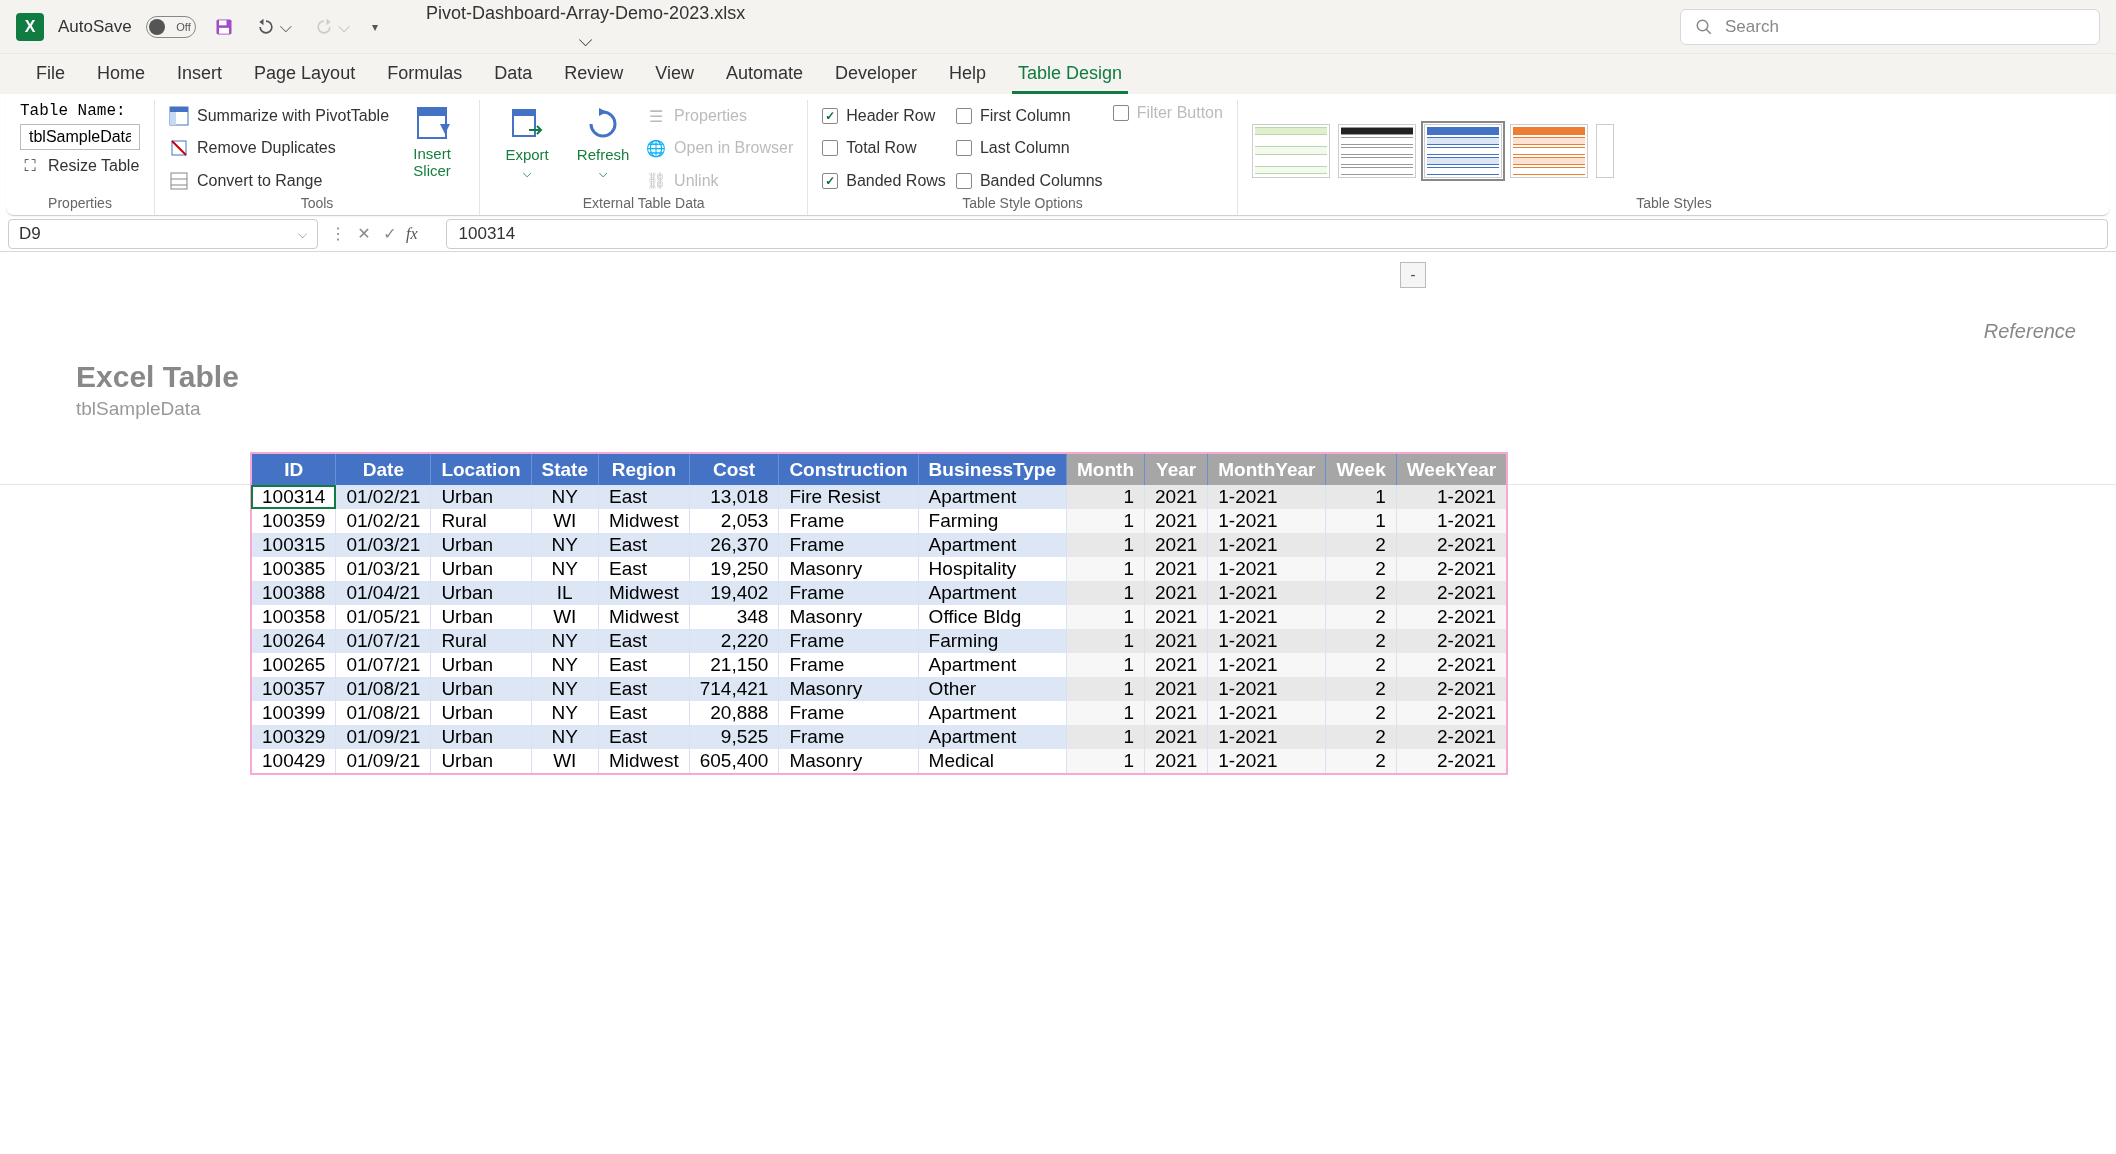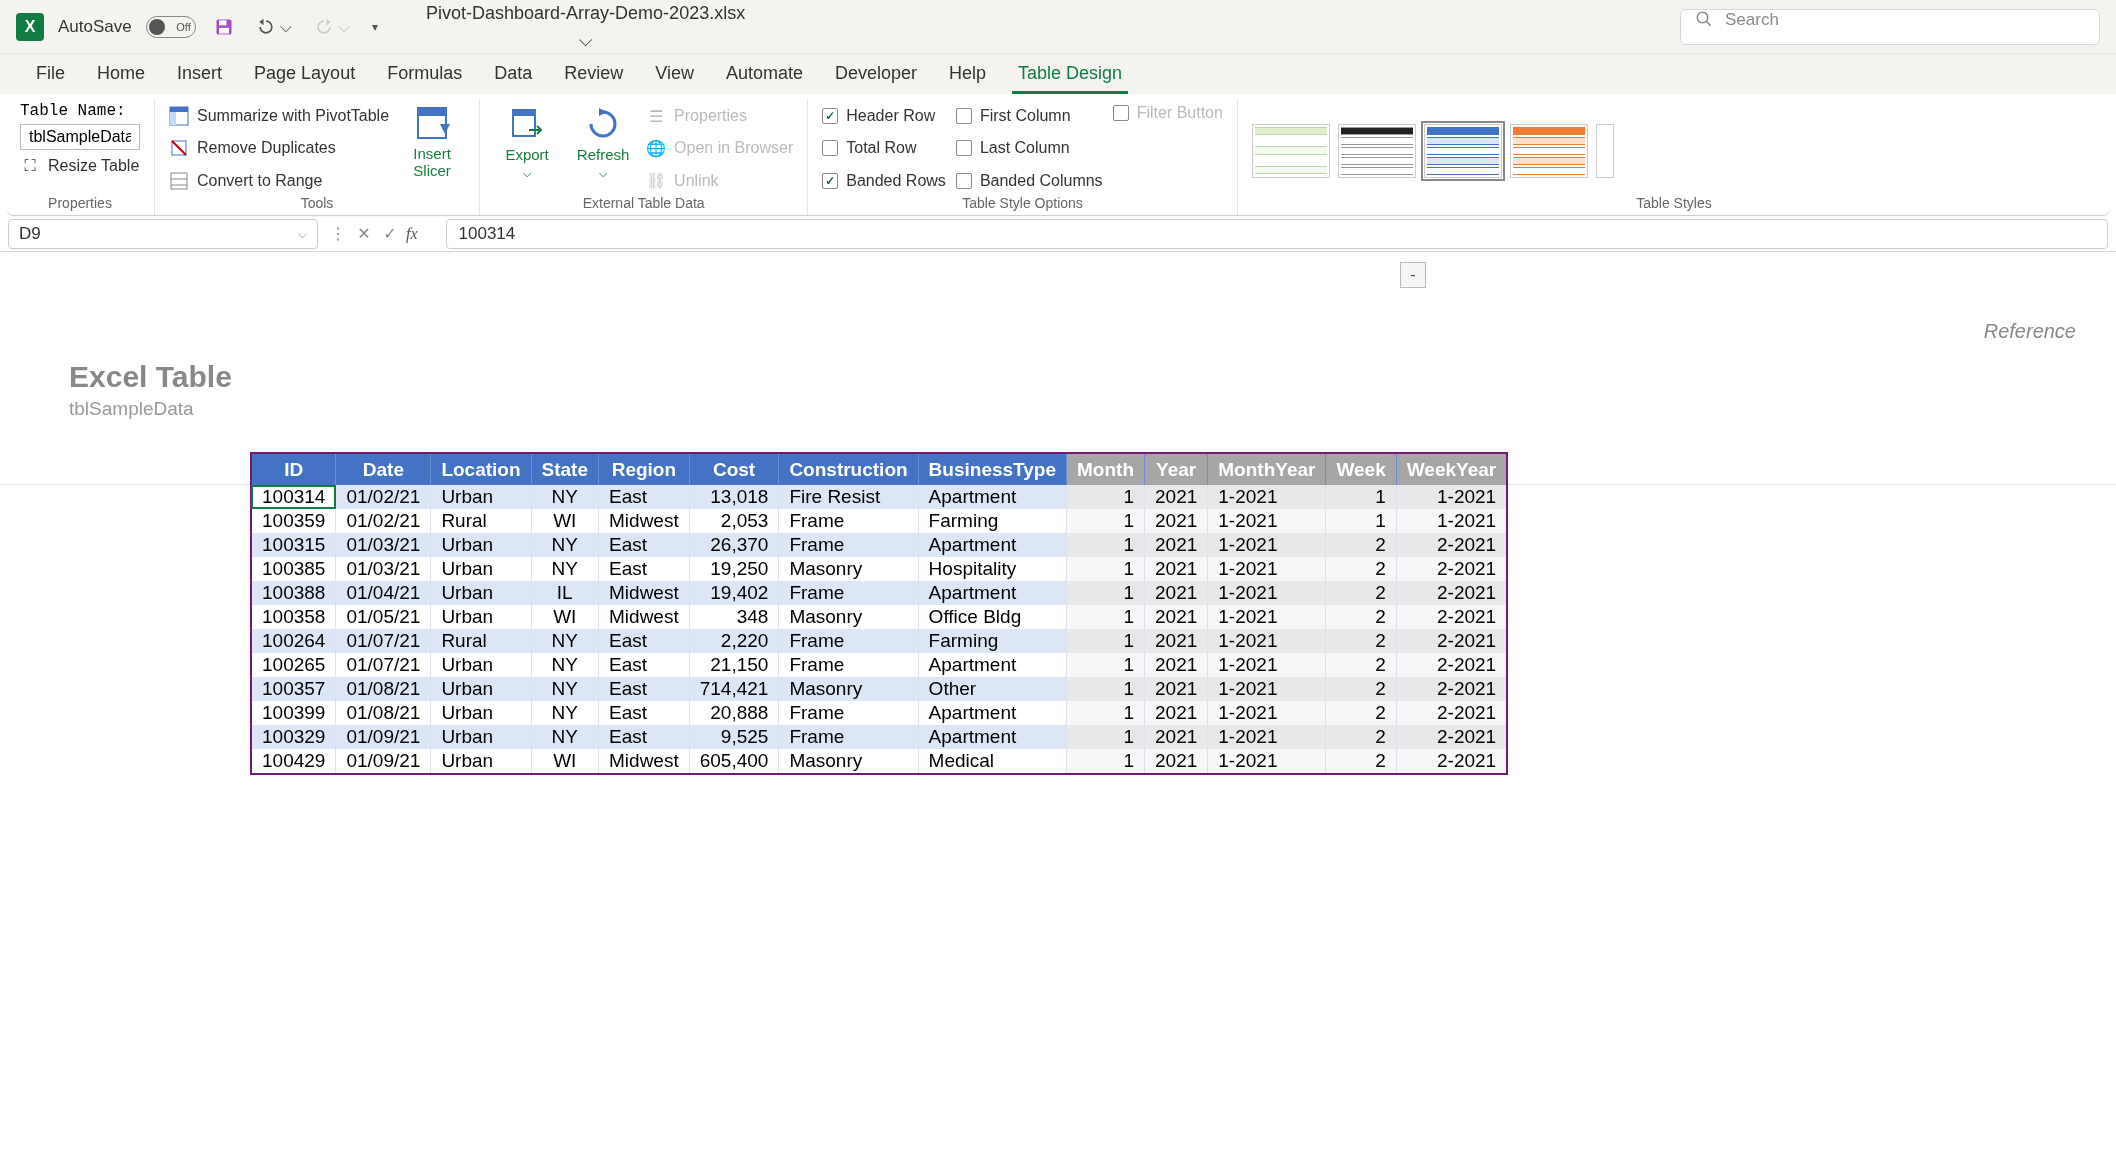--- a/index.html
+++ b/index.html
@@ -8,21 +8,21 @@
   
   .titlebar { height: 54px; background: #f5f3f0; display: flex; align-items: center; padding: 0 16px; gap: 14px; border-bottom: 1px solid #e8e8e8; }
   .excel-icon { width: 28px; height: 28px; background: #107c41; border-radius: 4px; display:flex; align-items:center; justify-content:center; color:#fff; font-weight:bold; font-size:16px; }
   .autosave-label { font-size: 17px; color:#333; }
   .autosave-toggle { width: 50px; height: 22px; border-radius: 11px; border:1px solid #888; position:relative; display:inline-flex; align-items:center; justify-content:flex-end; padding-right:4px; font-size:11px; color:#555; }
   .autosave-toggle .knob { position:absolute; left:2px; width:16px; height:16px; border-radius:50%; background:#555; }
   .save-icon { width:24px; height:24px; }
   .qat-btn { display:flex; align-items:center; gap:4px; color:#555; font-size:16px; padding:2px 4px; }
   .qat-btn svg { width:20px; height:20px; }
   .filename { font-size:18px; color:#333; margin-left:30px; display:flex; align-items:center; gap:6px;flex-direction:column; }
-  .search-box { margin-left:auto; width:420px; height:36px; background:#fff; border:1px solid #d8d8d8; border-radius:6px; display:flex; align-items:flex-start; padding:0 14px; gap:12px; color:#888; font-size:17px; }
+  .search-box { margin-left:auto; width:420px; height:36px; background:#fff; border:1px solid #d8d8d8; border-radius:6px; display:flex; align-items:center; padding:0 14px; gap:12px; color:#888; font-size:17px; }
 
   
   .ribbon-tabs { height: 40px; background:#f5f3f0; display:flex; align-items:flex-end; padding: 0 20px; gap:0; }
   .ribbon-tab { padding: 8px 16px 10px 16px; font-size:18px; color:#333; cursor:pointer; position:relative; }
   .ribbon-tab.active { color:#107c41; }
   .ribbon-tab.active::after { content:""; position:absolute; left:10px; right:10px; bottom:0; height:3px; background:#107c41; }
   .ribbon-tab.contextual { color:#107c41; }
 
   
   .ribbon { height: 122px; background:#fff; border-bottom:1px solid #d0d0d0; display:flex; padding: 6px 0 0 0; border-radius: 0 0 8px 8px; margin: 0 6px; box-shadow: 0 1px 2px rgba(0,0,0,0.05); }
@@ -61,27 +61,27 @@
   .formula-bar { flex:1; height:30px; border:1px solid #ccc; margin-left:6px; margin-right:8px; display:flex; align-items:center; padding:0 12px; font-size:17px; color:#333; background:#fff; border-radius:4px;}
   .fx { font-style:italic; font-family: 'Cambria Math', serif; color:#555; margin-right:12px; }
   .fb-ctrl { display:flex; gap:6px; margin:0 10px; align-items:center; color:#aaa; }
 
   
   .canvas { position:relative; background:#fff; }
   .float-btn { position:absolute; top:10px; right:690px; width:26px; height:26px; border:1px solid #bbb; background:#f5f5f5; text-align:center; font-size:16px; line-height:24px; color:#555;}
   .reference-label { position:absolute; top:68px; right:40px; font-style:italic; color:#888; font-size:20px; }
 
   
-  .sheet-title { position:absolute; top:108px; left:69px; }
+  .sheet-title { position:absolute; top:108px; left:76px; }
   .sheet-title h2 { font-size:30px; color:#888; font-weight:600; }
   .sheet-title .sub { font-size:19px; color:#999; margin-top:4px; }
 
   
   .data-table-wrap { position:absolute; top:200px; left:250px; }
-  table.data { border-collapse:collapse; border:2px solid #701a75; font-size:19px; }
+  table.data { border-collapse:collapse; border:2px solid #f9a8d4; font-size:19px; }
   table.data th { background:#4472c4; color:#fff; font-weight:600; padding:4px 10px; text-align:center; border-right:1px solid #6a8fd4; height:32px; white-space:nowrap;}
   table.data th.ext { background:#a6a6a6; color:#fff; }
   table.data td { padding:1px 10px; height:24px; border-right:1px solid #d8e2f0; white-space:nowrap; }
   table.data tbody tr:nth-child(odd) td { background:#dce6f4; }
   table.data tbody tr:nth-child(even) td { background:#fff; }
   table.data tbody tr:nth-child(odd) td.ext-col { background:#e8e8e8; }
   table.data tbody tr:nth-child(even) td.ext-col { background:#f7f7f7; }
   .num { text-align:right; }
   .ctr { text-align:center; }
   .selected-cell { outline:2px solid #107c41; outline-offset:-2px; background:#fff !important; }

